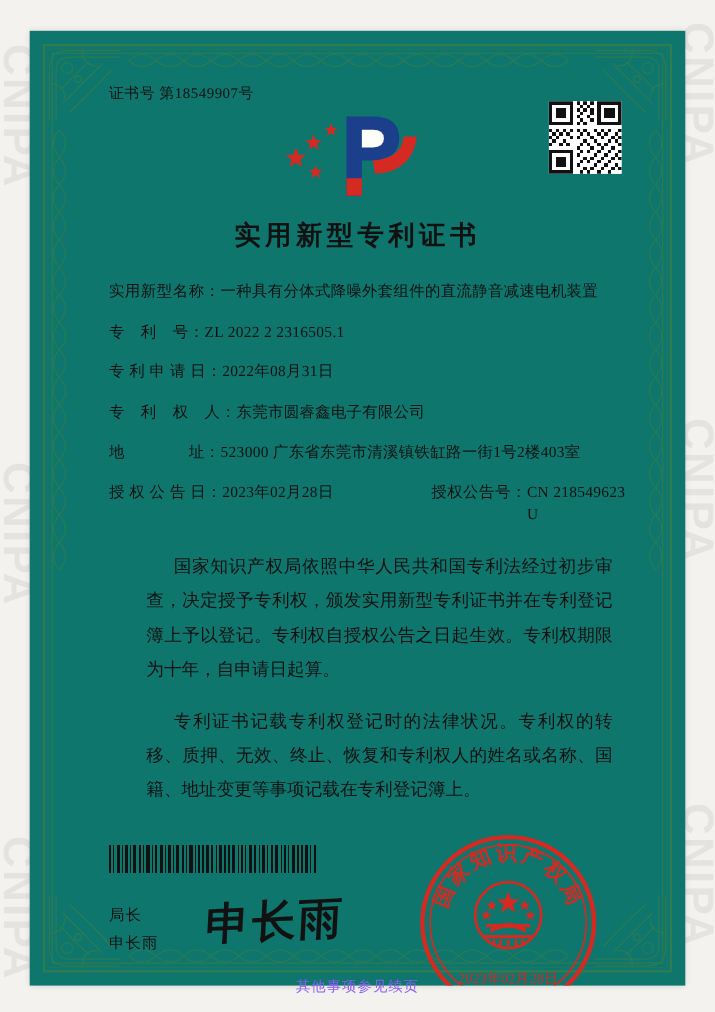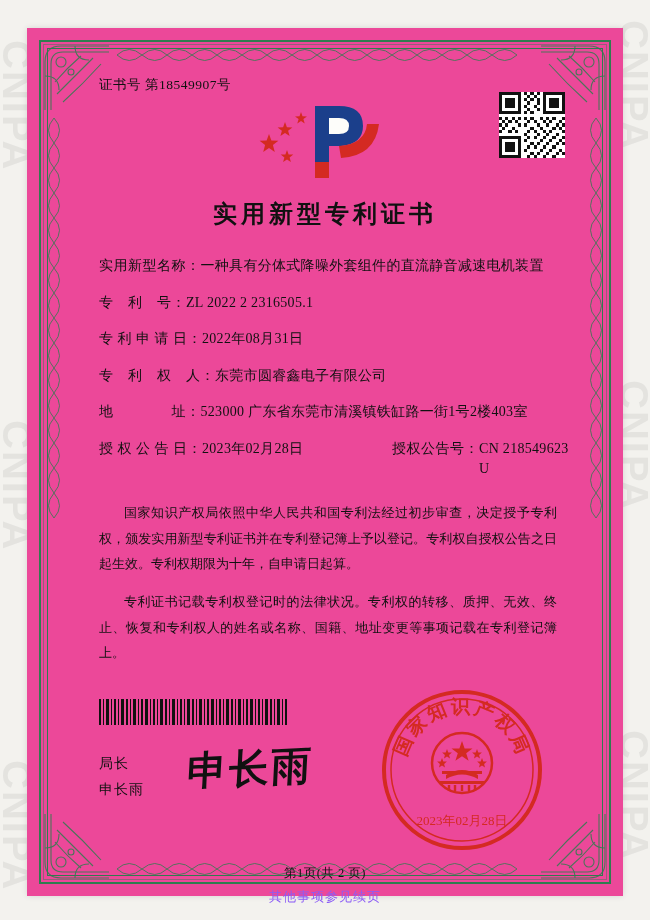--- a/index.html
+++ b/index.html
@@ -43,21 +43,21 @@
   .wm-7 { left: 250px; top: 845px; font-size: 44px; color: rgba(150,150,150,0.13); }
   .wm-8 { left: 40px;  top: 300px; font-size: 44px; color: rgba(150,150,150,0.10); }
 
   
   .certificate {
     position: absolute;
     left: 27px;
     top: 28px;
     width: 596px;
     height: 868px;
-    background: #ec4899;
+    background: #0f766e;
     box-shadow: 0 0 6px rgba(0,0,0,0.12);
     z-index: 1;
     overflow: hidden;
   }
 
   
   .border-outer {
     position: absolute;
     left: 12px;
     top: 12px;
@@ -195,26 +195,27 @@
     flex: 1 1 auto;
     letter-spacing: 0.3px;
   }
 
   .paragraphs {
     margin-top: 22px;
     padding-left: 30px;
     padding-right: 24px;
   }
   .para {
-    font-size: 13px;
+    font-size: 16px;
     line-height: 1.95;
     color: #111;
     text-indent: 25px;
     text-align: justify;
     margin-bottom: 4px;
+    margin-left: 34px;
   }
 
   .signature-area {
     position: relative;
     margin-top: 34px;
     height: 160px;
     padding-left: 30px;
   }
   .barcode {
     position: absolute;

